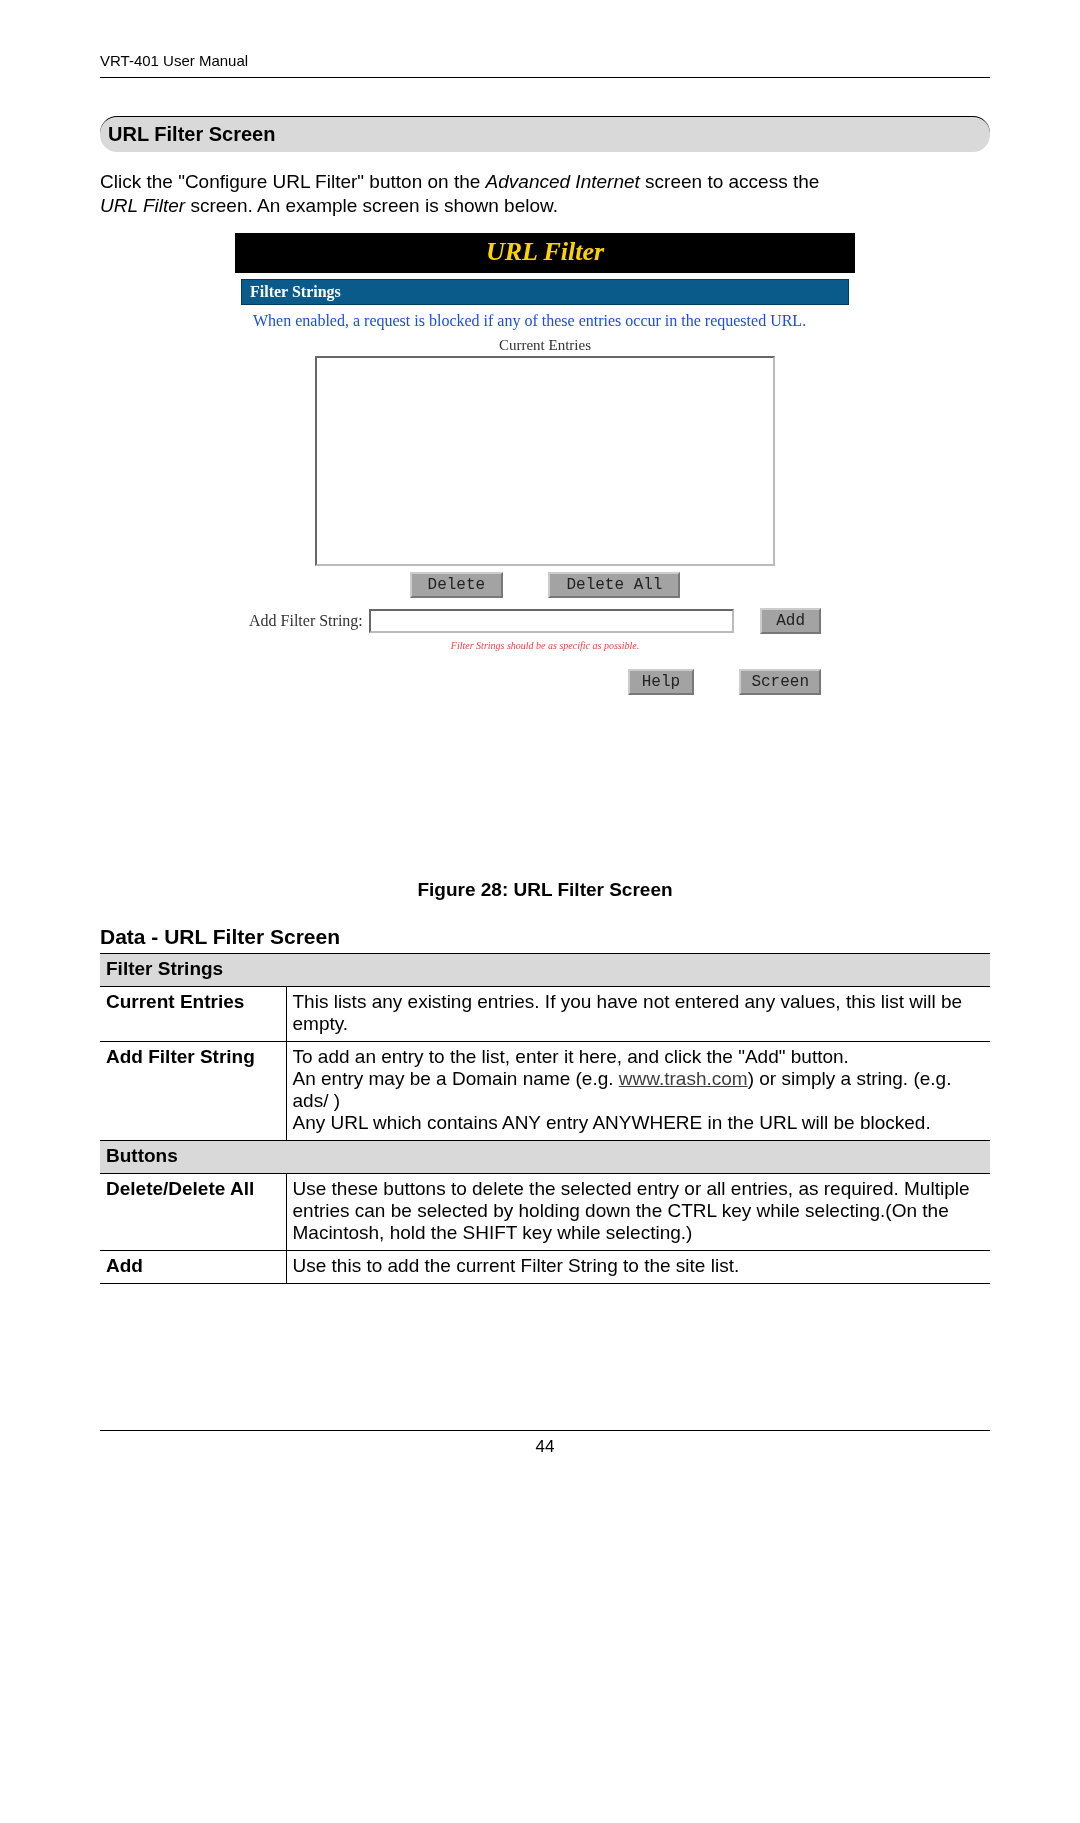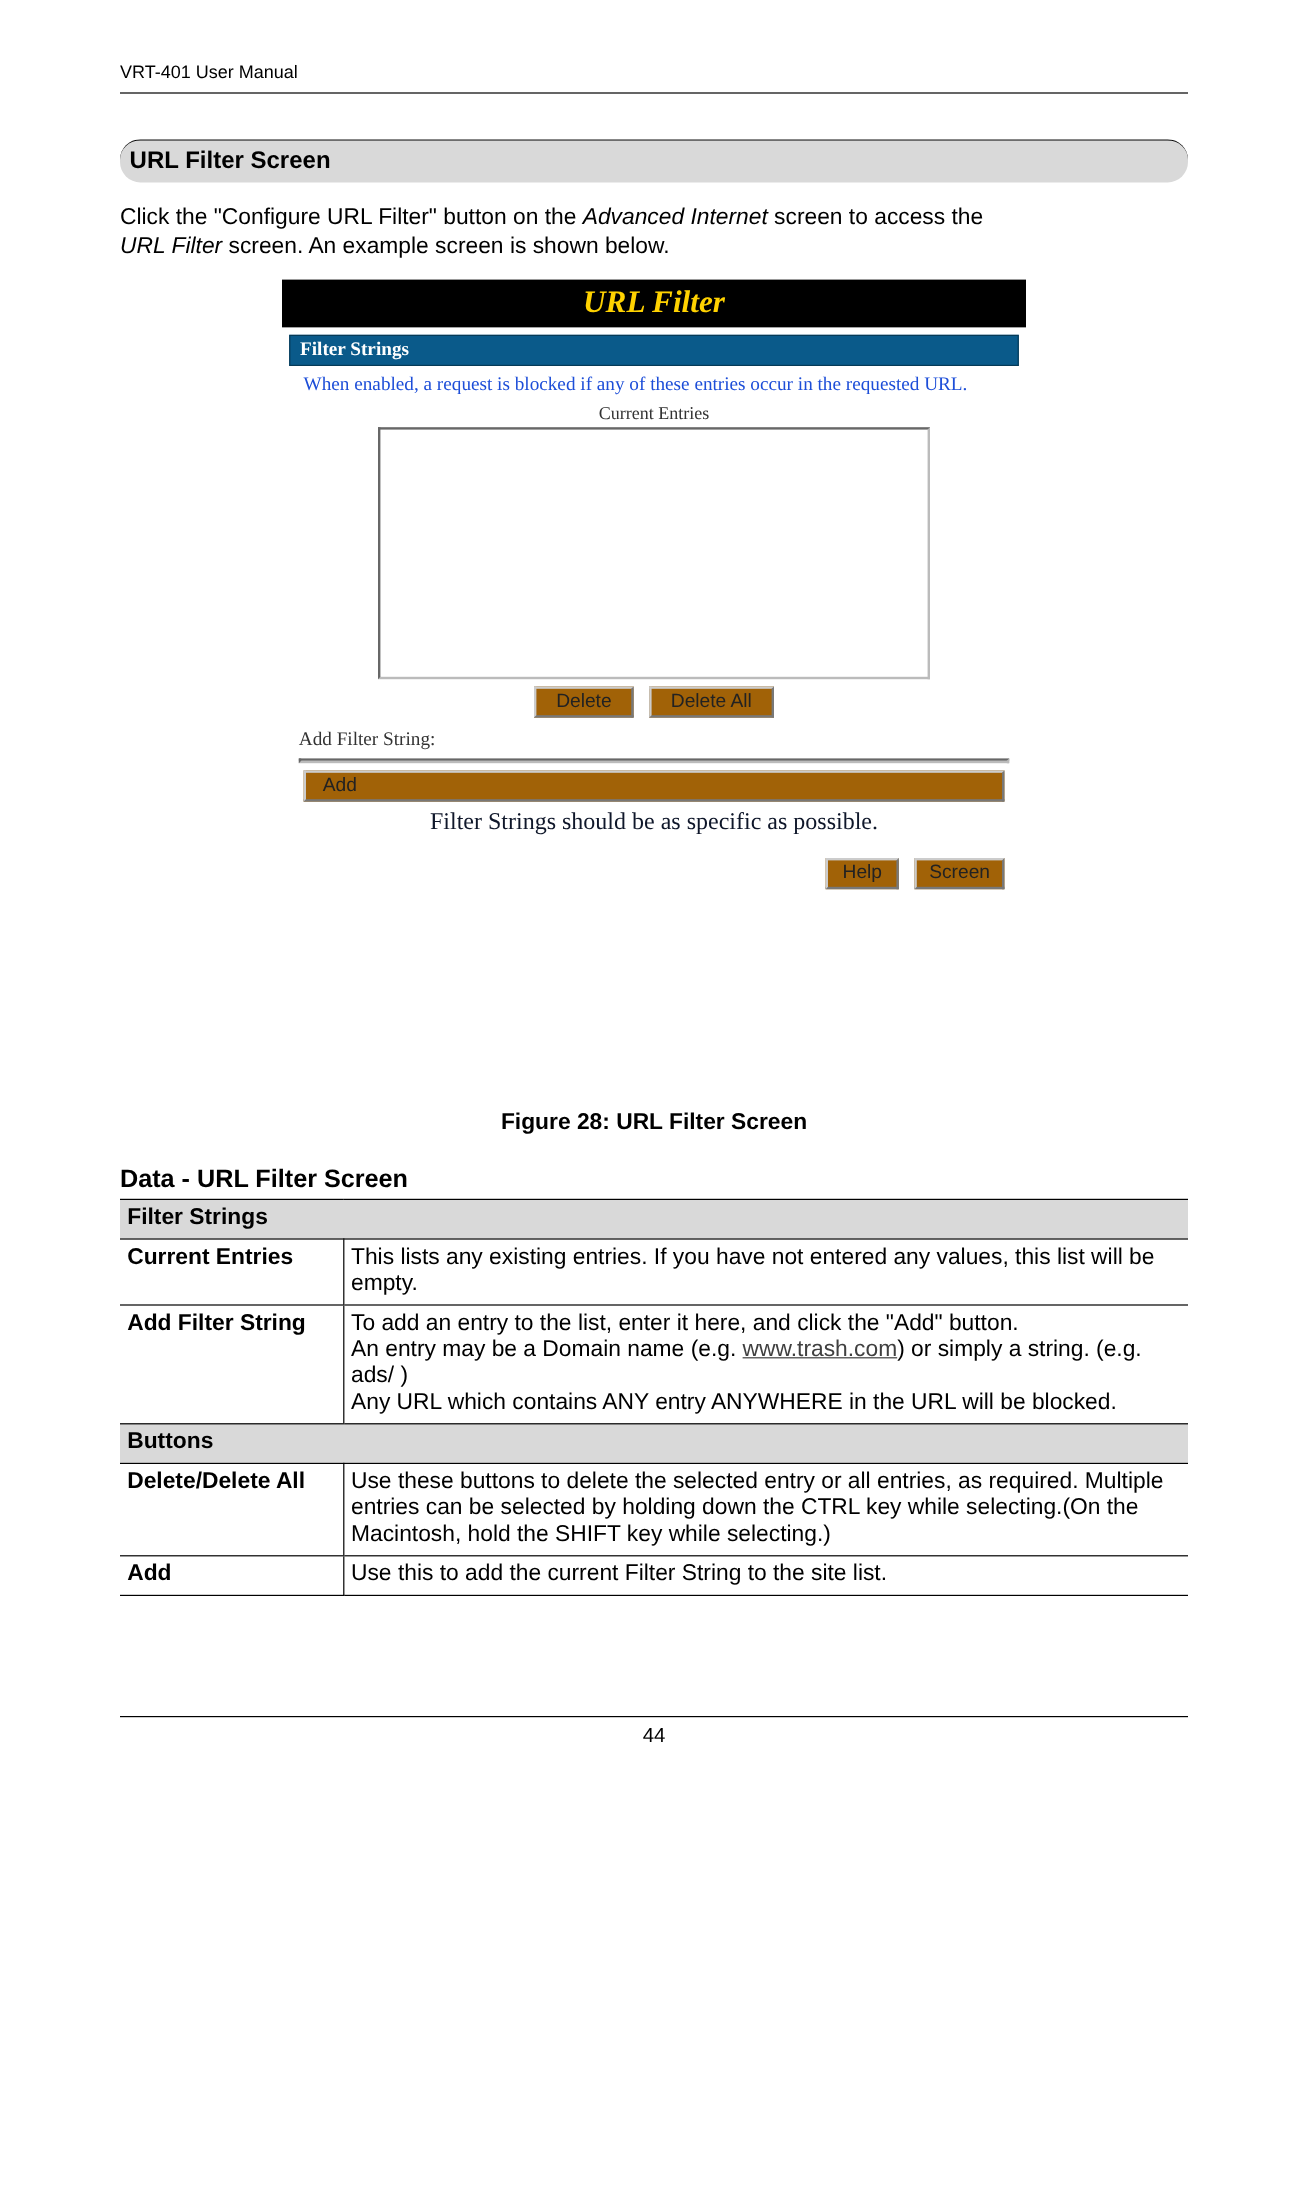--- a/index.html
+++ b/index.html
@@ -91,50 +91,51 @@
     height: 210px;
     margin: 2px auto 6px auto;
     border: 2px inset #bbb;
     background: #fff;
   }
   .mock-row-buttons {
     text-align: center;
     margin: 6px 0 10px 0;
   }
   .mock-btn {
-    font-family: Liberation Sans, sans-serif;
+    font-family: Liberation Mono, monospace;
     font-size: 16px;
     color: #222;
-    background: #a16207;
+    background: #a3a3a3;
     border: 2px outset #ccc;
     padding: 2px 16px;
-    margin: 0 4px;
+    margin: 0 20px;
     display: inline-block;
   }
   .mock-row-add {
     display: flex;
+    align-items: center;
     gap: 6px;
     padding: 0 14px 2px 14px;
     font-family: "Times New Roman", Times, serif;
     font-size: 16px;
     color: #333;
-    flex-direction: column;
   }
   .mock-row-add .add-input {
     flex: 1;
     height: 24px;
     border: 2px inset #bbb;
     background: #fff;
   }
   .mock-hint {
     font-family: "Times New Roman", Times, serif;
-    font-size: 20px;
-    color: #0f172a;
+    font-size: 10px;
+    color: #ef4444;
     text-align: center;
     padding: 4px 0 18px 0;
+    font-style: italic;
   }
   .mock-footer {
     text-align: right;
     padding: 0 14px 4px 0;
   }
 
   .figure-caption {
     text-align: center;
     font-weight: bold;
     font-size: 19px;

